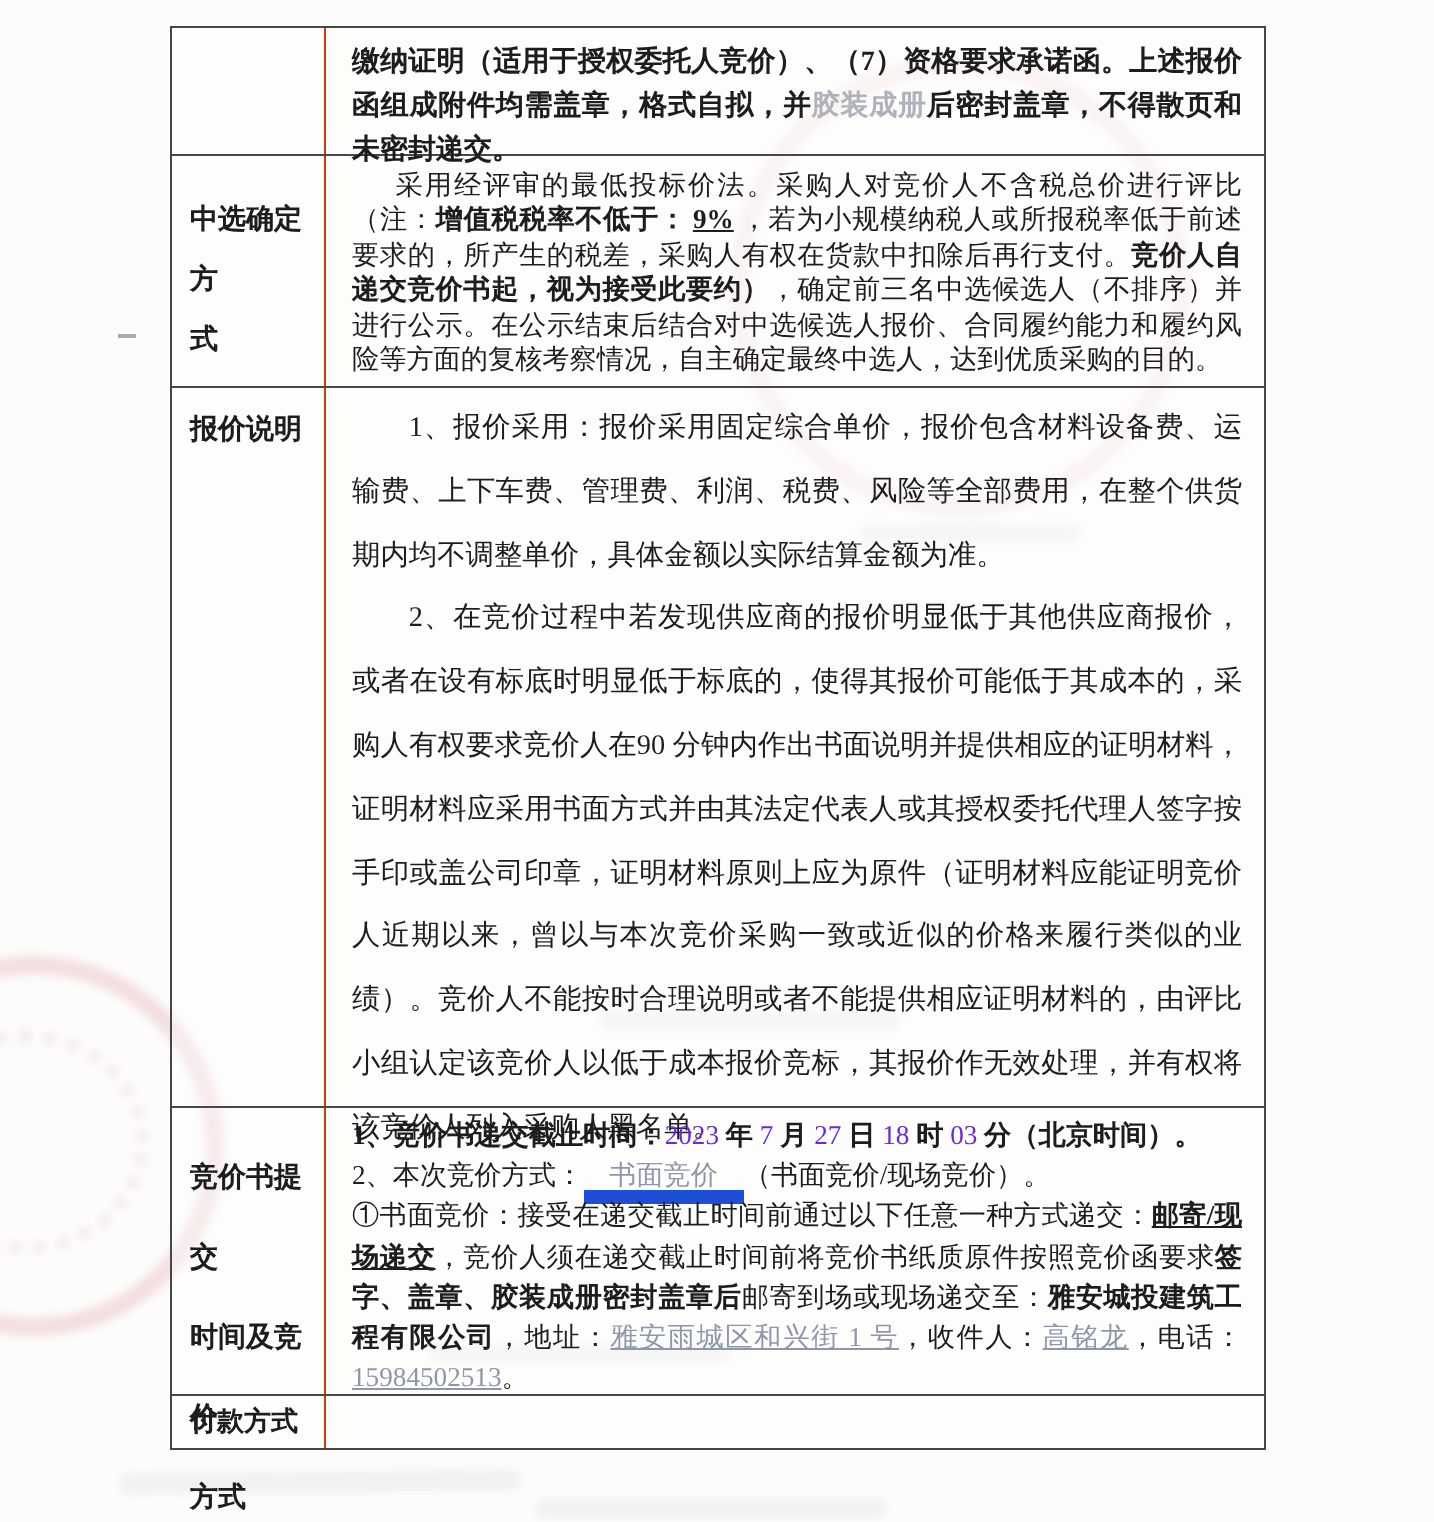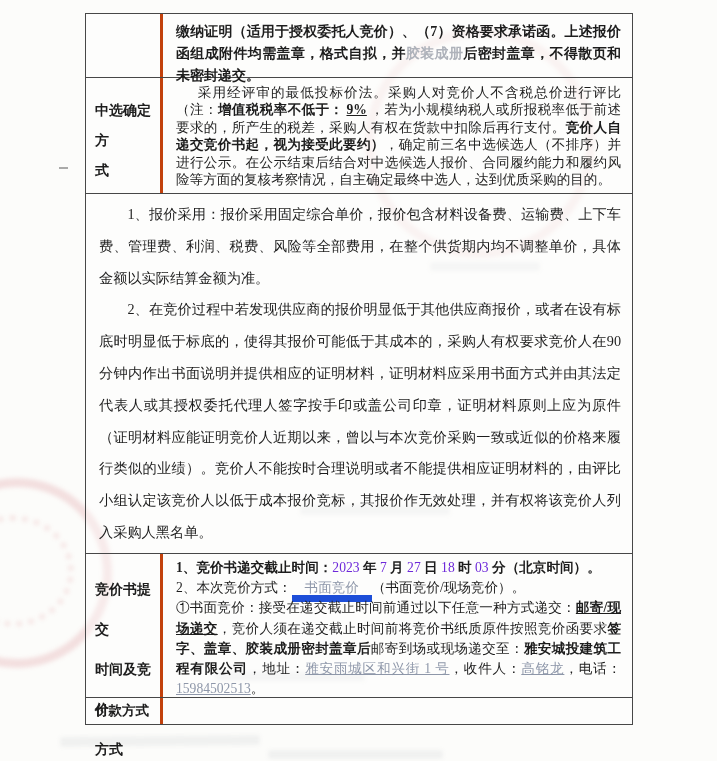--- a/index.html
+++ b/index.html
@@ -12,21 +12,21 @@
   
   .tbl {
     position:absolute; left:85px; top:13px; width:546px;
     border:1px solid #474747;
     background:rgba(255,255,255,0.35);
   }
   .row { display:flex; border-bottom:1px solid #474747; box-sizing:border-box; }
   .row:last-child { border-bottom:none; }
   .hc {
     width:77px; box-sizing:border-box; flex:0 0 77px;
-    border-right:3px solid #c2410c;
+    border-right:1px solid #c2410c;
     padding:0 0 0 9px; font-weight:bold; font-size:14px;
   }
   .cc { flex:1; box-sizing:border-box; padding:0 11px 0 13px; text-align:justify; }
   .cc p { margin:0; }
 
   .r1 { height:64px; }
   .r1 .cc { padding-top:7px; line-height:22px; font-size:14px; font-weight:bold; }
 
   .r2 { height:116px; }
   .r2 .hc { padding-top:18px; line-height:30px; }
@@ -121,20 +121,23 @@
         <div>式</div>
       </div>
       <div class="cc">
         <p>
           <span>采用经评审的最低投标价法。采购人对竞价人不含税总价进行评比（注：</span><span class="b">增值税税率不低于：</span><span class="pct">9%</span><span>，若为小规模纳税人或所报税率低于前述要求的，所产生的税差，采购人有权在货款中扣除后再行支付。</span><span class="b">竞价人自递交竞价书起，视为接受此要约）</span><span>，确定前三名中选候选人（不排序）并进行公示。在公示结束后结合对中选候选人报价、合同履约能力和履约风险等方面的复核考察情况，自主确定最终中选人，达到优质采购的目的。</span>
         </p>
       </div>
     </div>
 
     <div class="row r3">
+      <div class="hc">
+        <div>报价说明</div>
+      </div>
       <div class="cc">
         <p>
           <span>1、报价采用：报价采用固定综合单价，报价包含材料设备费、运输费、上下车费、管理费、利润、税费、风险等全部费用，在整个供货期内均不调整单价，具体金额以实际结算金额为准。</span>
         </p>
         <p>
           <span>2、在竞价过程中若发现供应商的报价明显低于其他供应商报价，或者在设有标底时明显低于标底的，使得其报价可能低于其成本的，采购人有权要求竞价人在</span><span>90</span> <span>分钟内作出书面说明并提供相应的证明材料，证明材料应采用书面方式并由其法定代表人或其授权委托代理人签字按手印或盖公司印章，证明材料原则上应为原件（证明材料应能证明竞价人近期以来，曾以与本次竞价采购一致或近似的价格来履行类似的业绩）。竞价人不能按时合理说明或者不能提供相应证明材料的，由评比小组认定该竞价人以低于成本报价竞标，其报价作无效处理，并有权将该竞价人列入采购人黑名单。</span>
         </p>
       </div>
     </div>
 

